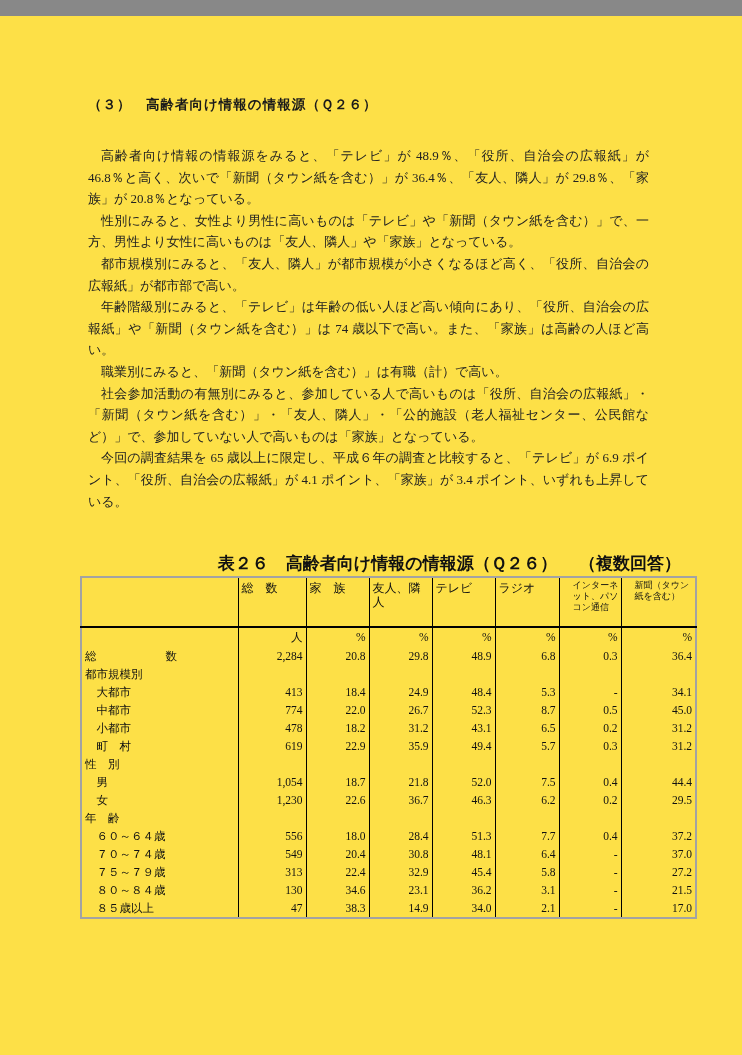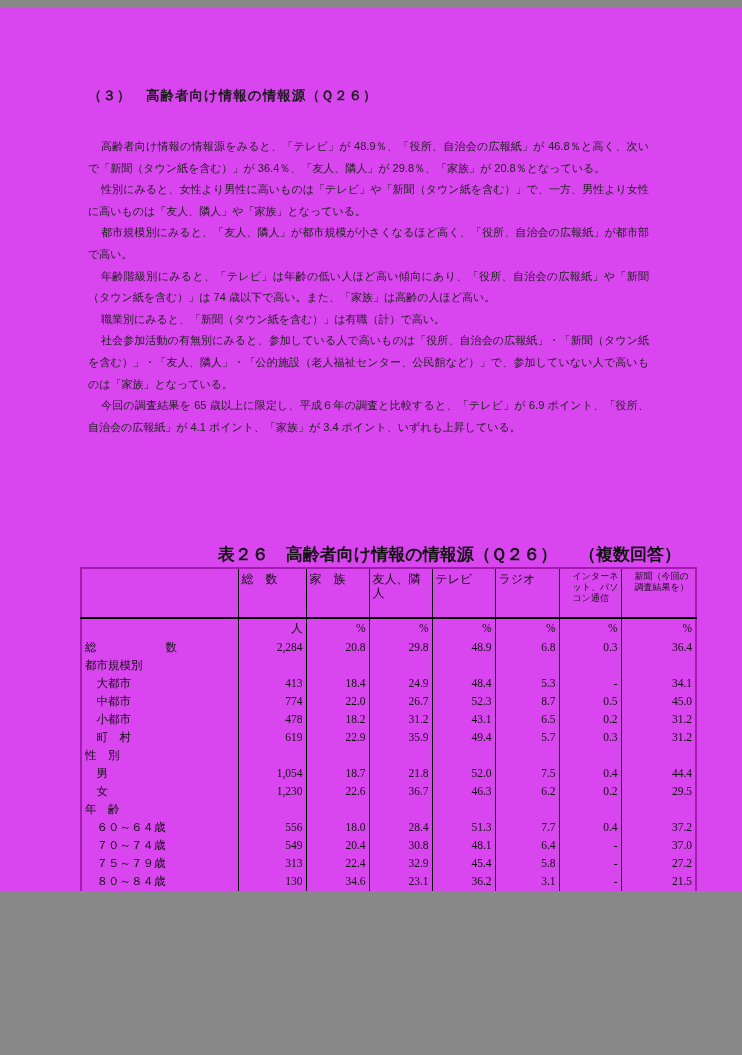--- a/index.html
+++ b/index.html
@@ -1,45 +1,45 @@
 <!DOCTYPE html>
 <html lang="ja"><head>
 <meta charset="utf-8">
 <style>
   html,body { margin:0; padding:0; background:#888; }
   .page {
-    position:relative; width:742px; height:884px; margin:7px auto;
-    background:#d946ef; color:#1a1a1a; overflow:hidden;
+    position:relative; width:742px; height:1040px; margin:16px auto;
+    background:#fde047; color:#1a1a1a; overflow:hidden;
   }
   .doc-title {
     position:absolute; left:88px; top:80px;
     font-family:"Liberation Sans", sans-serif;
     font-weight:bold; font-size:13.5px; letter-spacing:1px;
     white-space:pre;
   }
   .body-text {
     position:absolute; left:88px; top:129px; width:561px;
-    font-family:Liberation Sans, sans-serif;
-    font-size:11px; line-height:21.6px;
+    font-family:Liberation Serif, serif;
+    font-size:13px; line-height:21.6px;
     text-align:justify; color:#222;
   }
   .body-text p { margin:0; text-indent:13px; }
   .caption-bar {
     position:absolute; left:80px; top:536px; width:615px; height:20px;
     font-family:"Liberation Sans", sans-serif;
     font-weight:bold; font-size:17px; color:#111;
   }
   .caption-bar .cap { position:absolute; left:0; right:0; top:0; text-align:center; white-space:pre; }
   .caption-bar .note { position:absolute; right:14px; top:0; white-space:pre; }
   table.info {
     position:absolute; left:80px; top:560px; width:615px;
     border-collapse:collapse; table-layout:fixed;
     font-family:"Liberation Serif", serif;
     font-size:11.5px; color:#111;
-    border:2px solid #a21caf;
+    border:2px solid #a3a3a3;
   }
   table.info th, table.info td { overflow:hidden; }
   table.info th {
     font-weight:normal; text-align:left; vertical-align:top;
     padding:3px 3px 0 3px; height:45px; line-height:14px;
     border-bottom:2px solid #000; font-size:12px; white-space:pre-wrap;
   }
   table.info th.small { font-size:9px; line-height:11px; padding:2px 2px 0 13px; }
   table.info th + th, table.info td + td { border-left:1px solid #000; }
   table.info td {
@@ -83,21 +83,21 @@
     </colgroup>
     <thead>
       <tr>
         <th></th>
         <th>総　数</th>
         <th>家　族</th>
         <th>友人、隣人</th>
         <th>テレビ</th>
         <th>ラジオ</th>
         <th class="small">インターネット、パソコン通信</th>
-        <th class="small">新聞（今回の調査結果を）</th>
+        <th class="small">新聞（タウン紙を含む）</th>
       </tr>
     </thead>
     <tbody>
       <tr class="units">
         <td></td>
         <td class="num">人</td>
         <td class="num">%</td>
         <td class="num">%</td>
         <td class="num">%</td>
         <td class="num">%</td>

